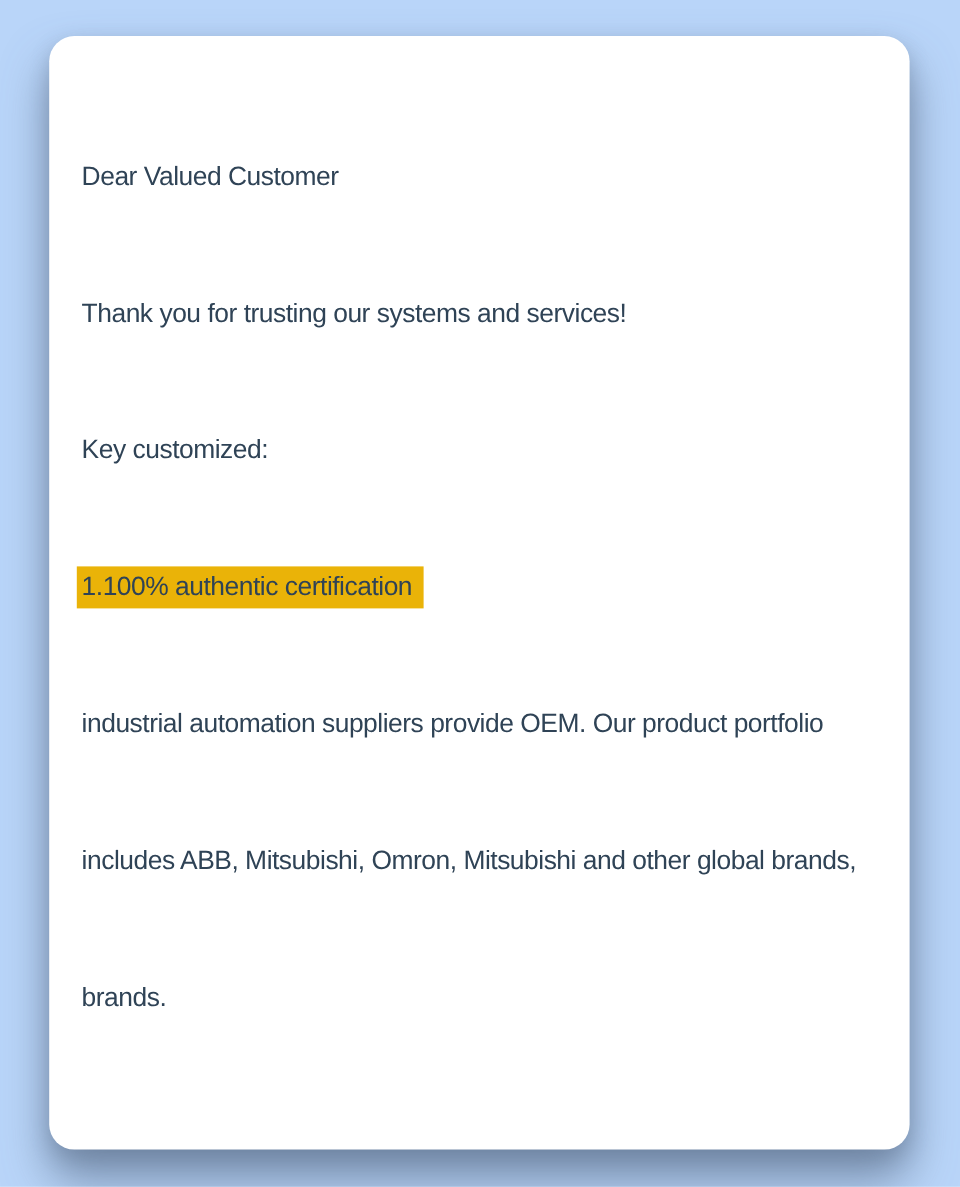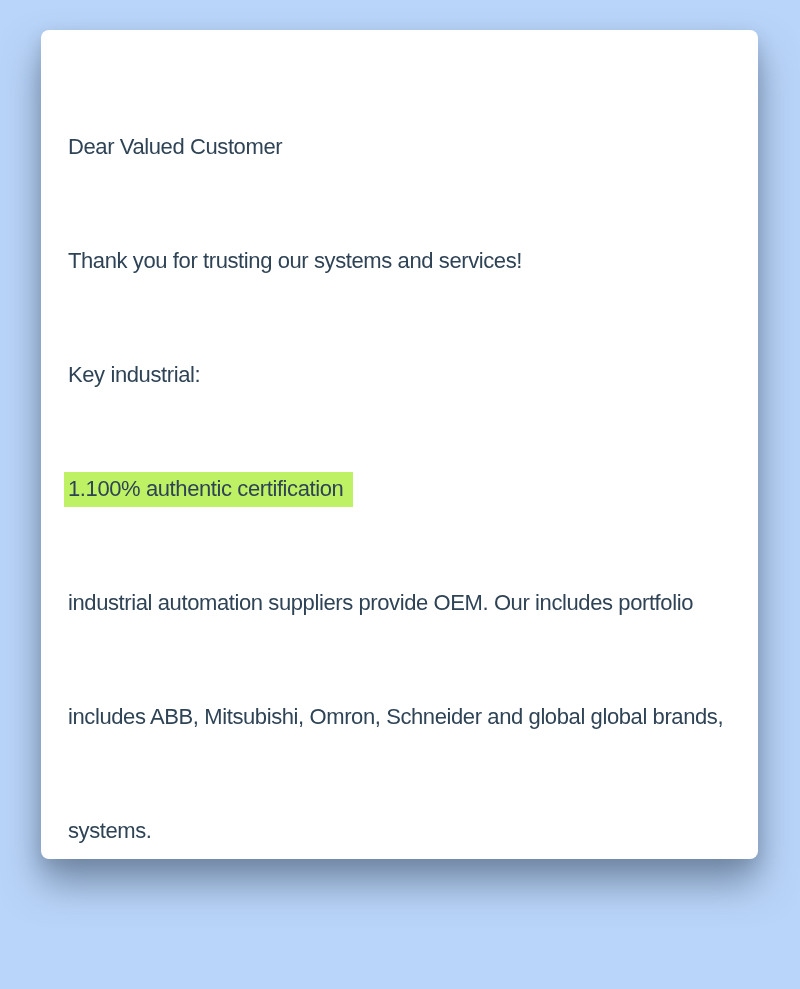--- a/index.html
+++ b/index.html
@@ -12,59 +12,59 @@
     background: #b9d5f9;
     font-family: "Liberation Sans", "DejaVu Sans", sans-serif;
     overflow: hidden;
     position: relative;
   }
   .card {
     position: absolute;
     left: 41px;
     top: 30px;
     width: 717px;
-    height: 829px;
+    height: 928px;
     background: #ffffff;
-    border-radius: 8px;
+    border-radius: 21px;
     box-shadow: 0 24px 38px rgba(88, 108, 136, 0.70),
                 0 6px 16px rgba(88, 108, 136, 0.28);
     overflow: hidden;
     box-sizing: border-box;
   }
   .letter {
     padding: 22px 18px 0 27px;
     font-size: 22px;
     line-height: 38px;
     letter-spacing: -0.4px;
     color: #2f4356;
     white-space: pre;
   }
   .letter p {
     margin: 0;
     padding: 0;
   }
   .hl {
-    background: #bef264;
+    background: #eab308;
     padding: 4px 10px 6px 4px;
     margin-left: -4px;
     text-align: right;
   }
 </style>
 </head>
 <body>
 
 <div class="card">
   <div class="letter">
     <p><span>Dear Valued Customer</span></p>
     <p><span>Thank you for trusting our systems and services!</span></p>
-    <p><span>Key industrial:</span></p>
+    <p><span>Key customized:</span></p>
     <p><span class="hl">1.100% authentic certification</span></p>
-    <p><span>industrial automation suppliers provide OEM. Our includes portfolio</span></p>
-    <p><span>includes ABB, Mitsubishi, Omron, Schneider and global global brands,</span></p>
-    <p><span>systems.</span></p>
+    <p><span>industrial automation suppliers provide OEM. Our product portfolio</span></p>
+    <p><span>includes ABB, Mitsubishi, Omron, Mitsubishi and other global brands,</span></p>
+    <p><span>brands.</span></p>
     
     
     
     
     
     
     
     
     
     

